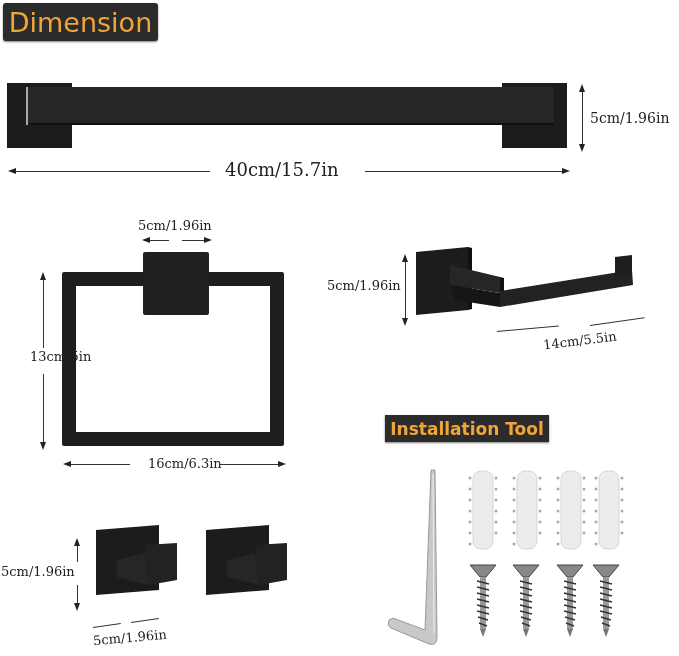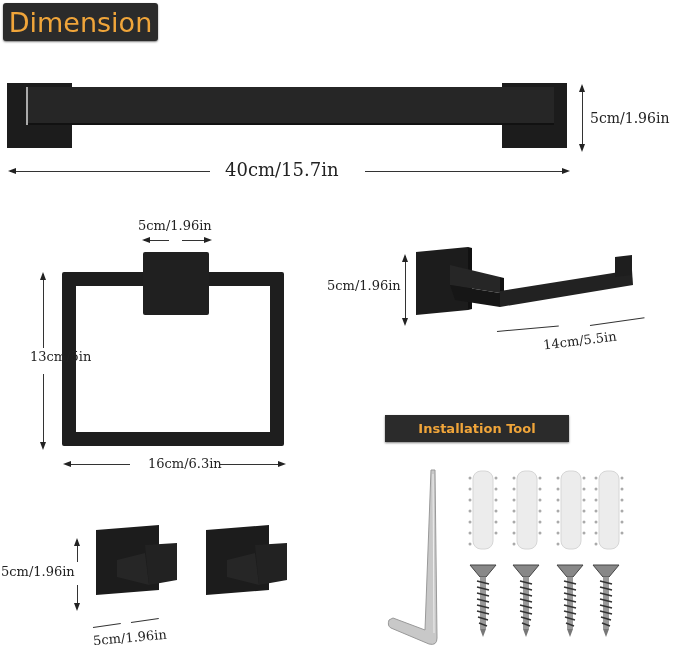--- a/index.html
+++ b/index.html
@@ -91,21 +91,21 @@
 </svg>
 <svg class="abs" style="left:203px;top:525px;" width="90" height="80" viewBox="0 0 90 80">
   <polygon points="3,5 66,0 66,65 3,70" fill="#1c1c1c"></polygon>
   <polygon points="24,35 52,28 56,60 24,52" fill="#262626"></polygon>
   <polygon points="52,20 84,18 84,55 56,60" fill="#222"></polygon>
 </svg>
 <div class="abs" style="left:93px;top:627px;width:28px;height:1px;background:#333;transform:rotate(-8deg);transform-origin:left;"></div>
 <div class="abs" style="left:131px;top:622px;width:28px;height:1px;background:#333;transform:rotate(-8deg);transform-origin:left;"></div>
 <div class="abs dim" style="left:93px;top:630px;transform:rotate(-5deg);">5cm/1.96in</div>
 
-<div class="abs badge" style="left:385px;top:415px;width:184px;height:27px;font-size:13px;border-radius:0;">
+<div class="abs badge" style="left:385px;top:415px;width:164px;height:27px;font-size:17px;border-radius:0;">
   <span>Installation Tool</span>
 </div>
 
 <svg class="abs" style="left:385px;top:468px;" width="60" height="180" viewBox="0 0 60 180">
   <path d="M46,2 L50,2 L52,170 Q52,178 44,176 L6,160 Q2,158 4,152 L8,150 L40,162 Z" fill="#c8c8c8" stroke="#999" stroke-width="1"></path>
   <line x1="48" y1="6" x2="49" y2="165" stroke="#eee" stroke-width="1"></line>
 </svg>
 
 <svg class="abs" style="left:465px;top:465px;" width="170" height="190" viewBox="0 0 170 190">
   <defs>

